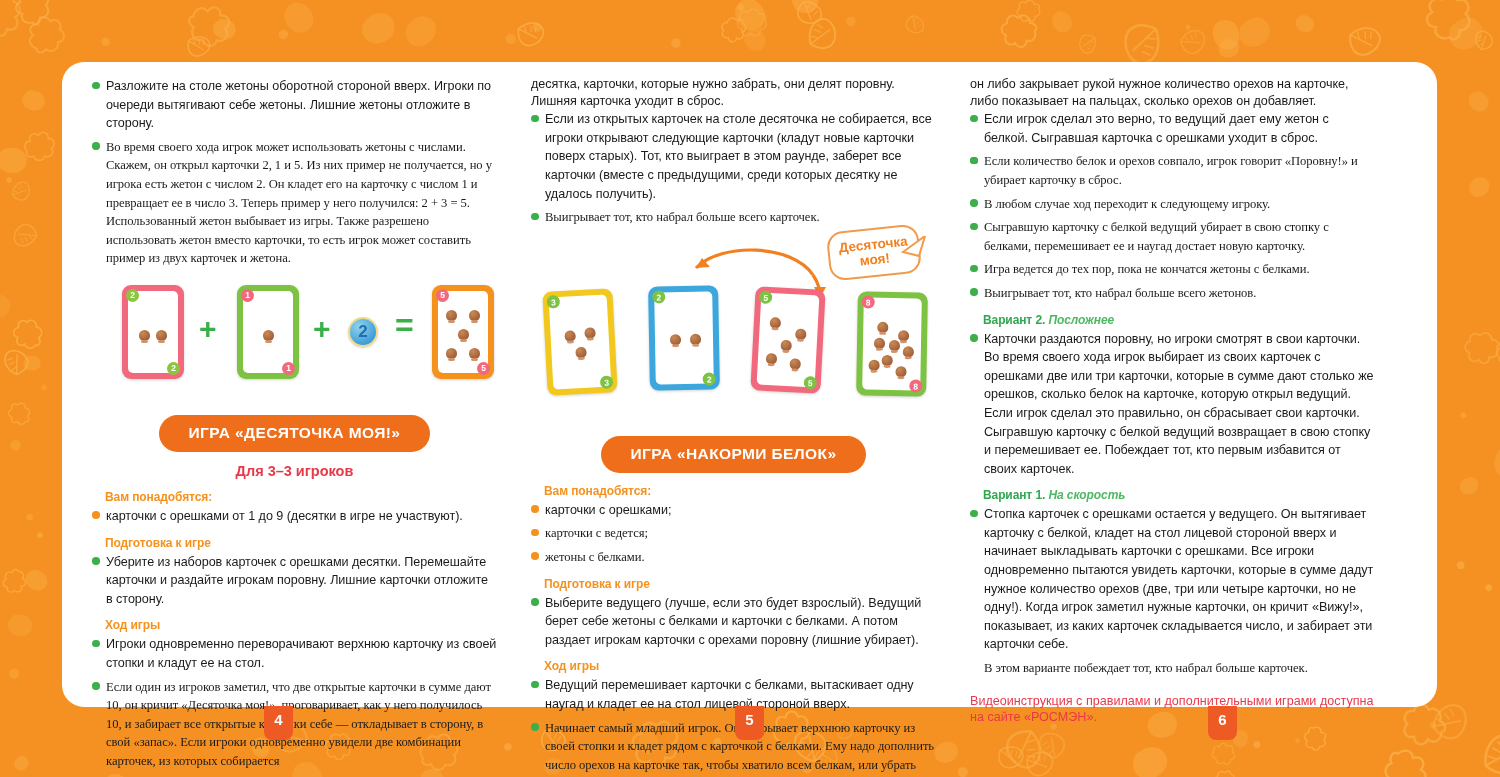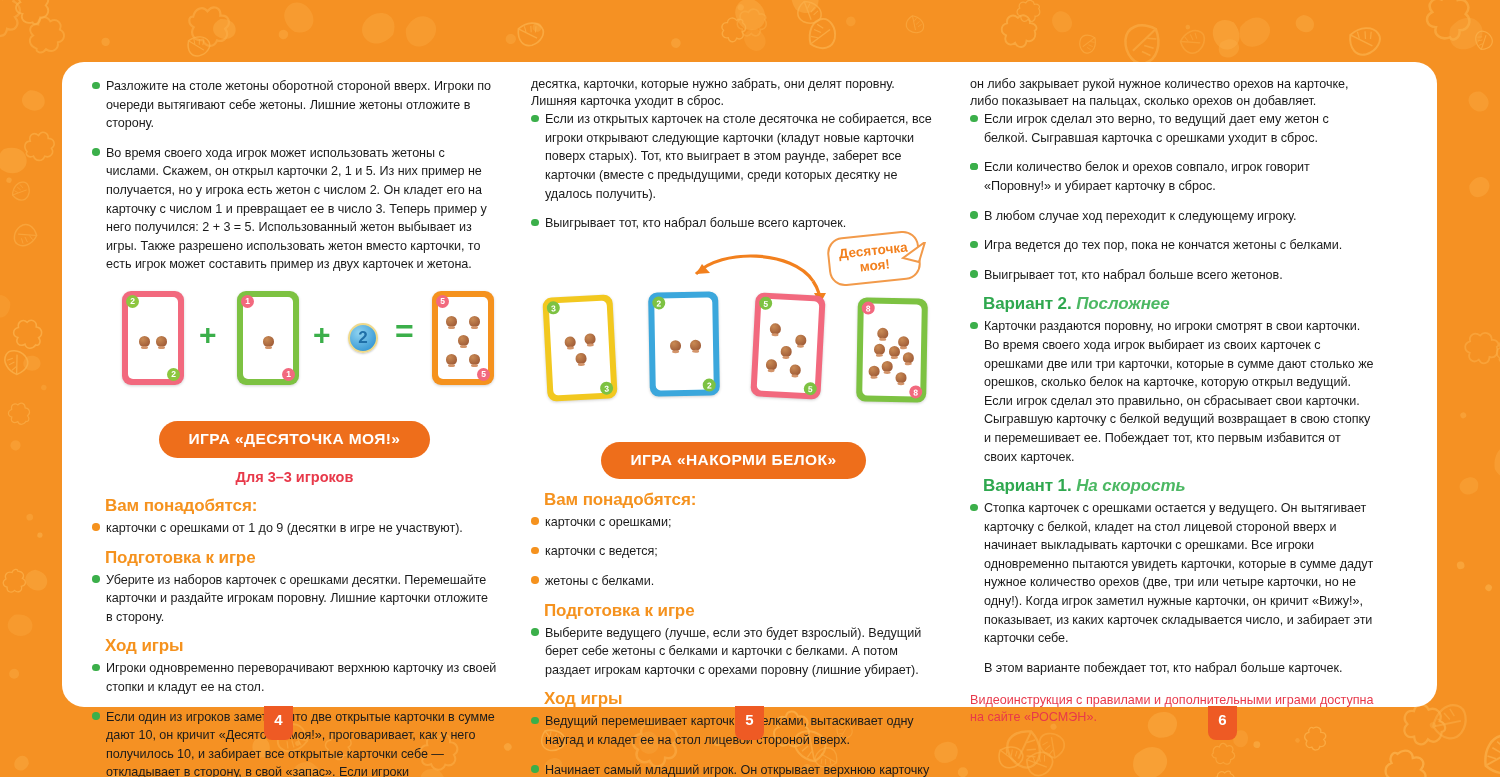--- a/index.html
+++ b/index.html
@@ -54,24 +54,24 @@
     margin-bottom: 0px;
   }
   li.item > .dot {
     position: absolute;
     left: 0; top: 5.5px;
     width: 7.5px; height: 7.5px;
     border-radius: 50%;
     background: #3BAF4A;
   }
   li.item.orange > .dot { background: #F5921E; }
-  li.item + li.item { margin-top: 11px; }
+  li.item + li.item { margin-top: 5px; font-family: Liberation Serif, serif; }
 
   h3.head {
-    font-size: 17px;
+    font-size: 12px;
     font-weight: bold;
     color: #F5921E;
     margin: 11px 0 2px 0;
     letter-spacing: -0.1px;
     padding-left: 13px;
   }
   h3.head.green { color: #2FA84F; }
   h3.head.green .it {
     font-style: italic;
     color: #4CB863;
@@ -590,20 +590,24 @@
       <li class="item">
         <span class="dot"></span>
         <span class="li-text">Если количество белок и орехов совпало, игрок говорит «Поровну!» и убирает карточку в сброс.</span>
       </li>
       <li class="item">
         <span class="dot"></span>
         <span class="li-text">В любом случае ход переходит к следующему игроку.</span>
       </li>
       <li class="item">
         <span class="dot"></span>
+        <span class="li-text">Сыгравшую карточку с белкой ведущий убирает в свою стопку с белками, перемешивает ее и наугад достает новую карточку.</span>
+      </li>
+      <li class="item">
+        <span class="dot"></span>
         <span class="li-text">Игра ведется до тех пор, пока не кончатся жетоны с белками.</span>
       </li>
       <li class="item">
         <span class="dot"></span>
         <span class="li-text">Выигрывает тот, кто набрал больше всего жетонов.</span>
       </li>
     </ul>
 
     <h3 class="head green">
       <span>Вариант 2.</span>

